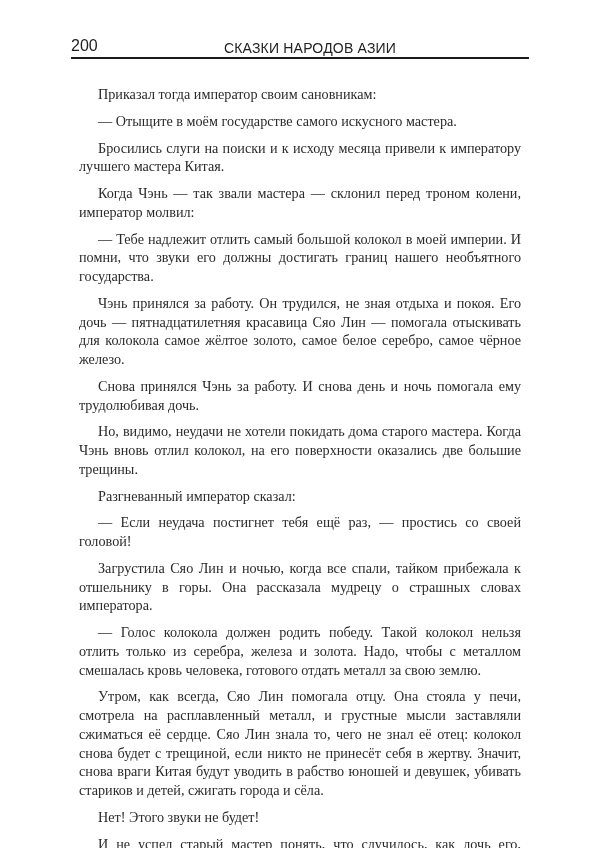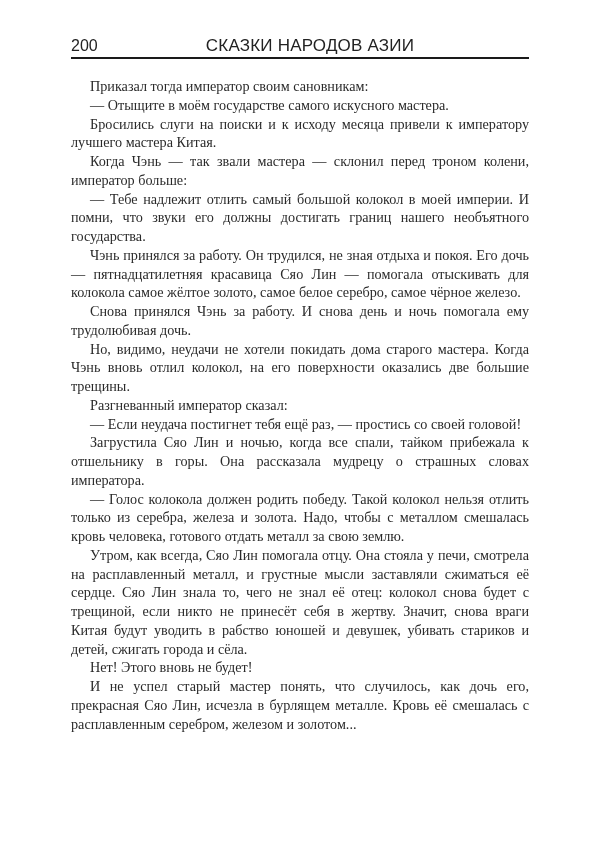--- a/index.html
+++ b/index.html
@@ -10,49 +10,49 @@
   .header {
     position: absolute; left: 71px; top: 35px; width: 458px; height: 22px;
     border-bottom: 2px solid #1a1a1a;
     font-family: "Liberation Sans", "DejaVu Sans", sans-serif;
   }
   .page-number {
     position: absolute; left: 0; bottom: 2px; font-size: 16px; color: #222;
   }
   .running-title {
     position: absolute; left: 0; right: 0; bottom: 1px; text-align: center;
-    font-size: 17px; color: #222; letter-spacing: 0.2px; padding-left: 20px;
+    font-size: 14px; color: #222; letter-spacing: 0.2px; padding-left: 20px;
   }
   .body-text {
     position: absolute; left: 71px; top: 77px; width: 458px;
     font-size: 14.2px; line-height: 18.75px;
   }
   .body-text p {
-    margin: 0; text-indent: 19px; text-align: justify; text-align-last: left;
+    margin: 8px; text-indent: 19px; text-align: justify; text-align-last: left;
     hyphens: manual;
   }
 </style>
 </head>
 <body>
 
 <div class="header">
   <span class="page-number">200</span>
   <span class="running-title">СКАЗКИ НАРОДОВ АЗИИ</span>
 </div>
 
 <div class="body-text">
   <p>Приказал тогда император своим сановникам:</p>
   <p>— Отыщите в моём государстве самого искусного мастера.</p>
   <p>Бросились слуги на поиски и к исходу месяца привели к императору лучшего мастера Китая.</p>
-  <p>Когда Чэнь — так звали мастера — склонил перед троном колени, император больше:</p>
+  <p>Когда Чэнь — так звали мастера — склонил перед троном колени, император молвил:</p>
   <p>— Тебе надлежит отлить самый большой колокол в моей империи. И помни, что звуки его должны достигать границ нашего необъятного государства.</p>
   <p>Чэнь принялся за работу. Он трудился, не зная отдыха и покоя. Его дочь — пятнадцатилетняя красавица Сяо Лин — помогала отыскивать для колокола самое жёлтое золото, самое белое серебро, самое чёрное железо.</p>
   <p>Снова принялся Чэнь за работу. И снова день и ночь помогала ему трудолюбивая дочь.</p>
   <p>Но, видимо, неудачи не хотели покидать дома старого мастера. Когда Чэнь вновь отлил колокол, на его поверхности оказались две большие трещины.</p>
   <p>Разгневанный император сказал:</p>
   <p>— Если неудача постигнет тебя ещё раз, — простись со своей головой!</p>
   <p>Загрустила Сяо Лин и ночью, когда все спали, тайком прибежала к отшельнику в горы. Она рассказала мудрецу о страшных словах императора.</p>
   <p>— Голос колокола должен родить победу. Такой колокол нельзя отлить только из серебра, железа и золота. Надо, чтобы с металлом смешалась кровь человека, готового отдать металл за свою землю.</p>
   <p>Утром, как всегда, Сяо Лин помогала отцу. Она стояла у печи, смотрела на расплавленный металл, и грустные мысли заставляли сжиматься её сердце. Сяо Лин знала то, чего не знал её отец: колокол снова будет с трещиной, если никто не принесёт себя в жертву. Значит, снова враги Китая будут уводить в рабство юношей и девушек, убивать стариков и детей, сжигать города и сёла.</p>
-  <p>Нет! Этого вновь не будет!</p>
+  <p>Нет! Этого звуки не будет!</p>
   <p>И не успел старый мастер понять, что случилось, как дочь его, прекрасная Сяо Лин, исчезла в бурлящем металле. Кровь её смешалась с расплавленным серебром, железом и золотом...</p>
 
 </div>
 
 </body></html>

